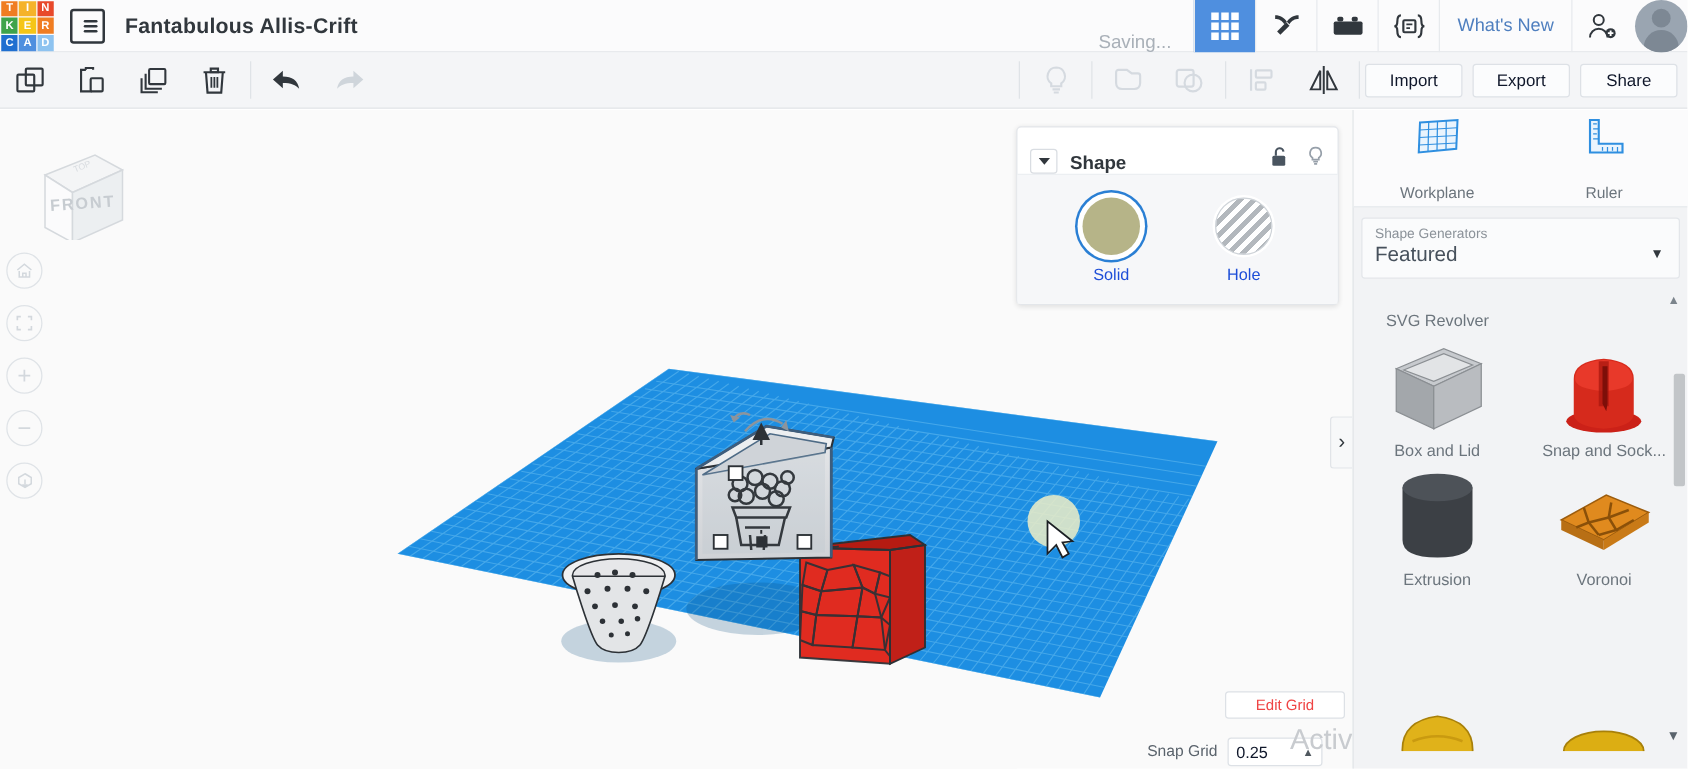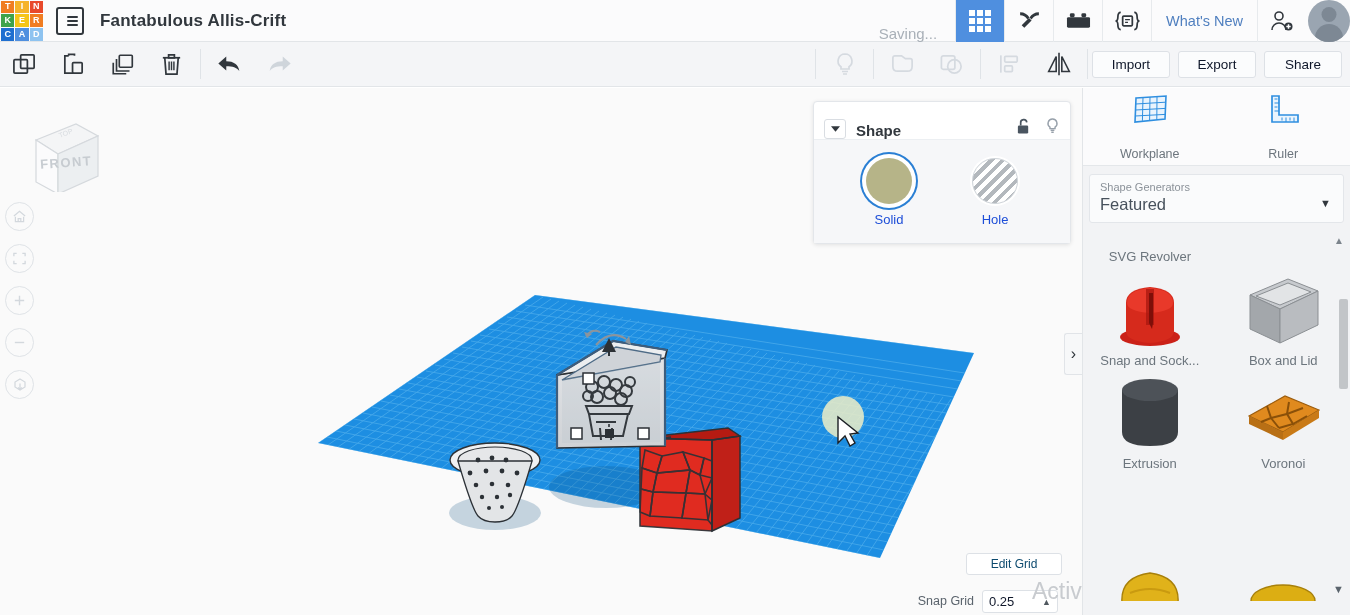--- a/index.html
+++ b/index.html
@@ -133,23 +133,23 @@
   }
   .swatch.sel { box-shadow: 0 0 0 4px #fff, 0 0 0 6px #2a7fd4; }
   .swatch.hole {
     background: repeating-linear-gradient(135deg,#fff 0 4px,#b3b8bd 4px 8px);
     border: 1px solid #cfd4d9;
   }
   .swatch-label { font-size: 13px; color:#1d4ed8; }
 
   
   .editgrid {
-    position:absolute; right: 20px; bottom: 40px; width: 96px; height: 22px;
+    position:absolute; right: 6px; bottom: 40px; width: 96px; height: 22px;
     background:#fff; border:1px solid #dde1e6; border-radius:3px;
-    font-size: 12px; color:#0c4a6e; display:flex; align-items:center; justify-content:center;
+    font-size: 12px; color:#ef4444; display:flex; align-items:center; justify-content:center;
   }
   .snaprow {
     position:absolute; right: 24px; bottom: 2px; display:flex; align-items:flex-start; gap:8px;
   }
   .snaplabel { font-size: 12.5px; color:#5a636c; padding-top:4px; }
   .snapfield {
     width: 76px; background:#fff; border:1px solid #dde1e6; border-radius:3px;
     padding: 3px 6px; display:flex; align-items:center;
   }
   .snapval { font-size: 13px; color:#0f172a; }
@@ -719,40 +719,40 @@
       <div class="slrow" style="height:40px;">
         <div class="slitem" style="padding-top:0;">
           <div class="thumb" style="height:14px;"></div>
           <span class="cap">SVG Revolver</span>
         </div>
       </div>
 
       <div class="slrow">
         <div class="slitem">
           <div class="thumb">
+            <svg width="82" height="76" viewBox="0 0 82 76">
+              <polygon points="8,22 46,6 76,18 38,36" fill="#c7cace" stroke="#8b8f93" stroke-width="1"></polygon>
+              <polygon points="14,23 46,10 69,19 38,32" fill="#e2e4e6" stroke="#8b8f93" stroke-width="1"></polygon>
+              <polygon points="8,22 8,56 38,70 38,36" fill="#a3a7ab" stroke="#8b8f93" stroke-width="1"></polygon>
+              <polygon points="38,36 76,18 76,52 38,70" fill="#b9bcc0" stroke="#8b8f93" stroke-width="1"></polygon>
+            </svg>
+          </div>
+          <span class="cap">Box and Lid</span>
+        </div>
+        <div class="slitem">
+          <div class="thumb">
             <svg width="74" height="76" viewBox="0 0 74 76">
               <ellipse cx="37" cy="64" rx="30" ry="9" fill="#cb2118"></ellipse>
               <path d="M13,58 L13,30 Q13,16 37,14 Q61,16 61,30 L61,58 Q61,68 37,70 Q13,68 13,58z" fill="#d62a1c"></path>
               <path d="M14,30 Q14,17 37,15 Q60,17 60,30 Q60,38 37,40 Q14,38 14,30z" fill="#e8392a"></path>
               <path d="M33,16 L33,52 L41,52 L41,16" fill="#a8170f" opacity=".75"></path>
               <path d="M36,20 L36,50 L39,56 L40,50 L40,20z" fill="#7e0f09"></path>
             </svg>
           </div>
           <span class="cap">Snap and Sock...</span>
-        </div>
-        <div class="slitem">
-          <div class="thumb">
-            <svg width="82" height="76" viewBox="0 0 82 76">
-              <polygon points="8,22 46,6 76,18 38,36" fill="#c7cace" stroke="#8b8f93" stroke-width="1"></polygon>
-              <polygon points="14,23 46,10 69,19 38,32" fill="#e2e4e6" stroke="#8b8f93" stroke-width="1"></polygon>
-              <polygon points="8,22 8,56 38,70 38,36" fill="#a3a7ab" stroke="#8b8f93" stroke-width="1"></polygon>
-              <polygon points="38,36 76,18 76,52 38,70" fill="#b9bcc0" stroke="#8b8f93" stroke-width="1"></polygon>
-            </svg>
-          </div>
-          <span class="cap">Box and Lid</span>
         </div>
       </div>
 
       <div class="slrow">
         <div class="slitem">
           <div class="thumb">
             <svg width="72" height="78" viewBox="0 0 72 78">
               <path d="M8,16 L8,58 Q8,72 36,72 Q64,72 64,58 L64,16z" fill="#3c4045"></path>
               <ellipse cx="36" cy="16" rx="28" ry="11" fill="#4d5258"></ellipse>
             </svg>

